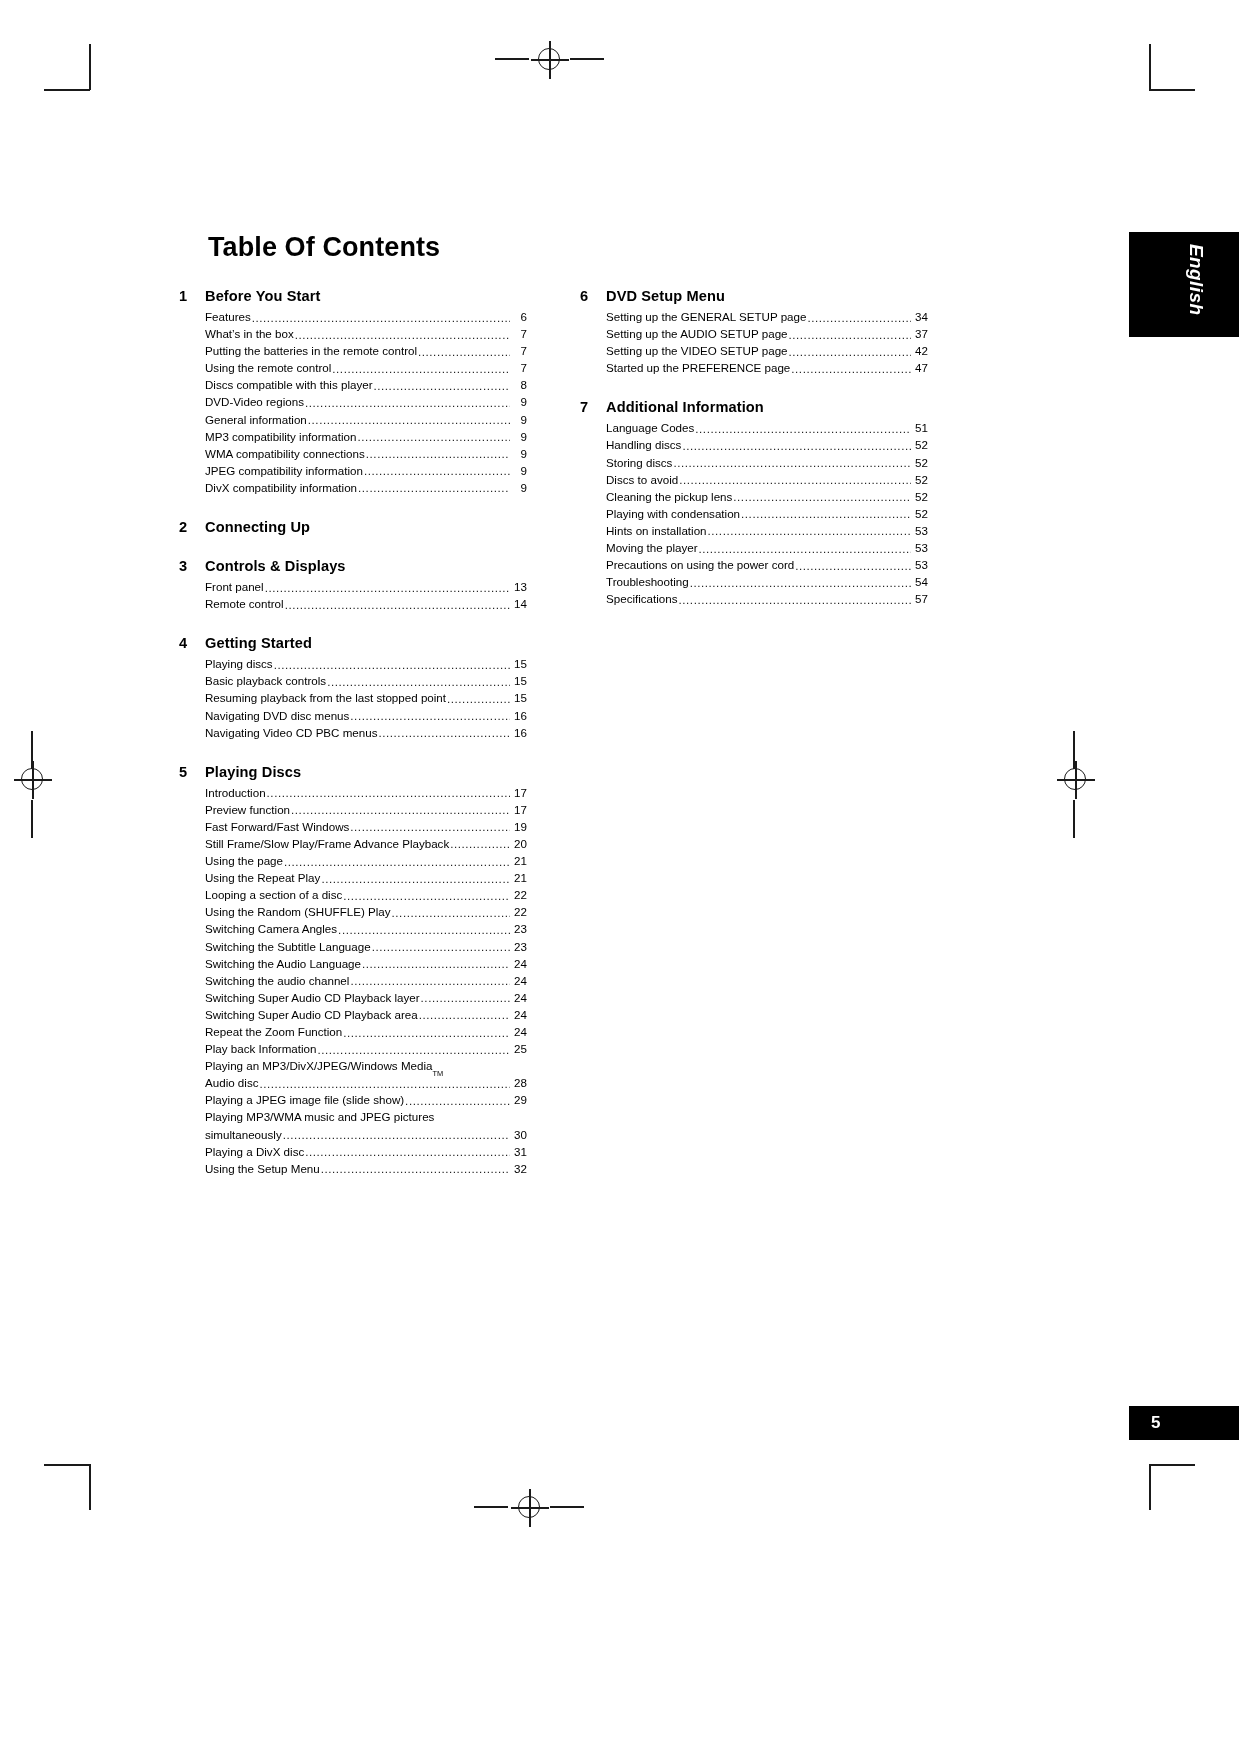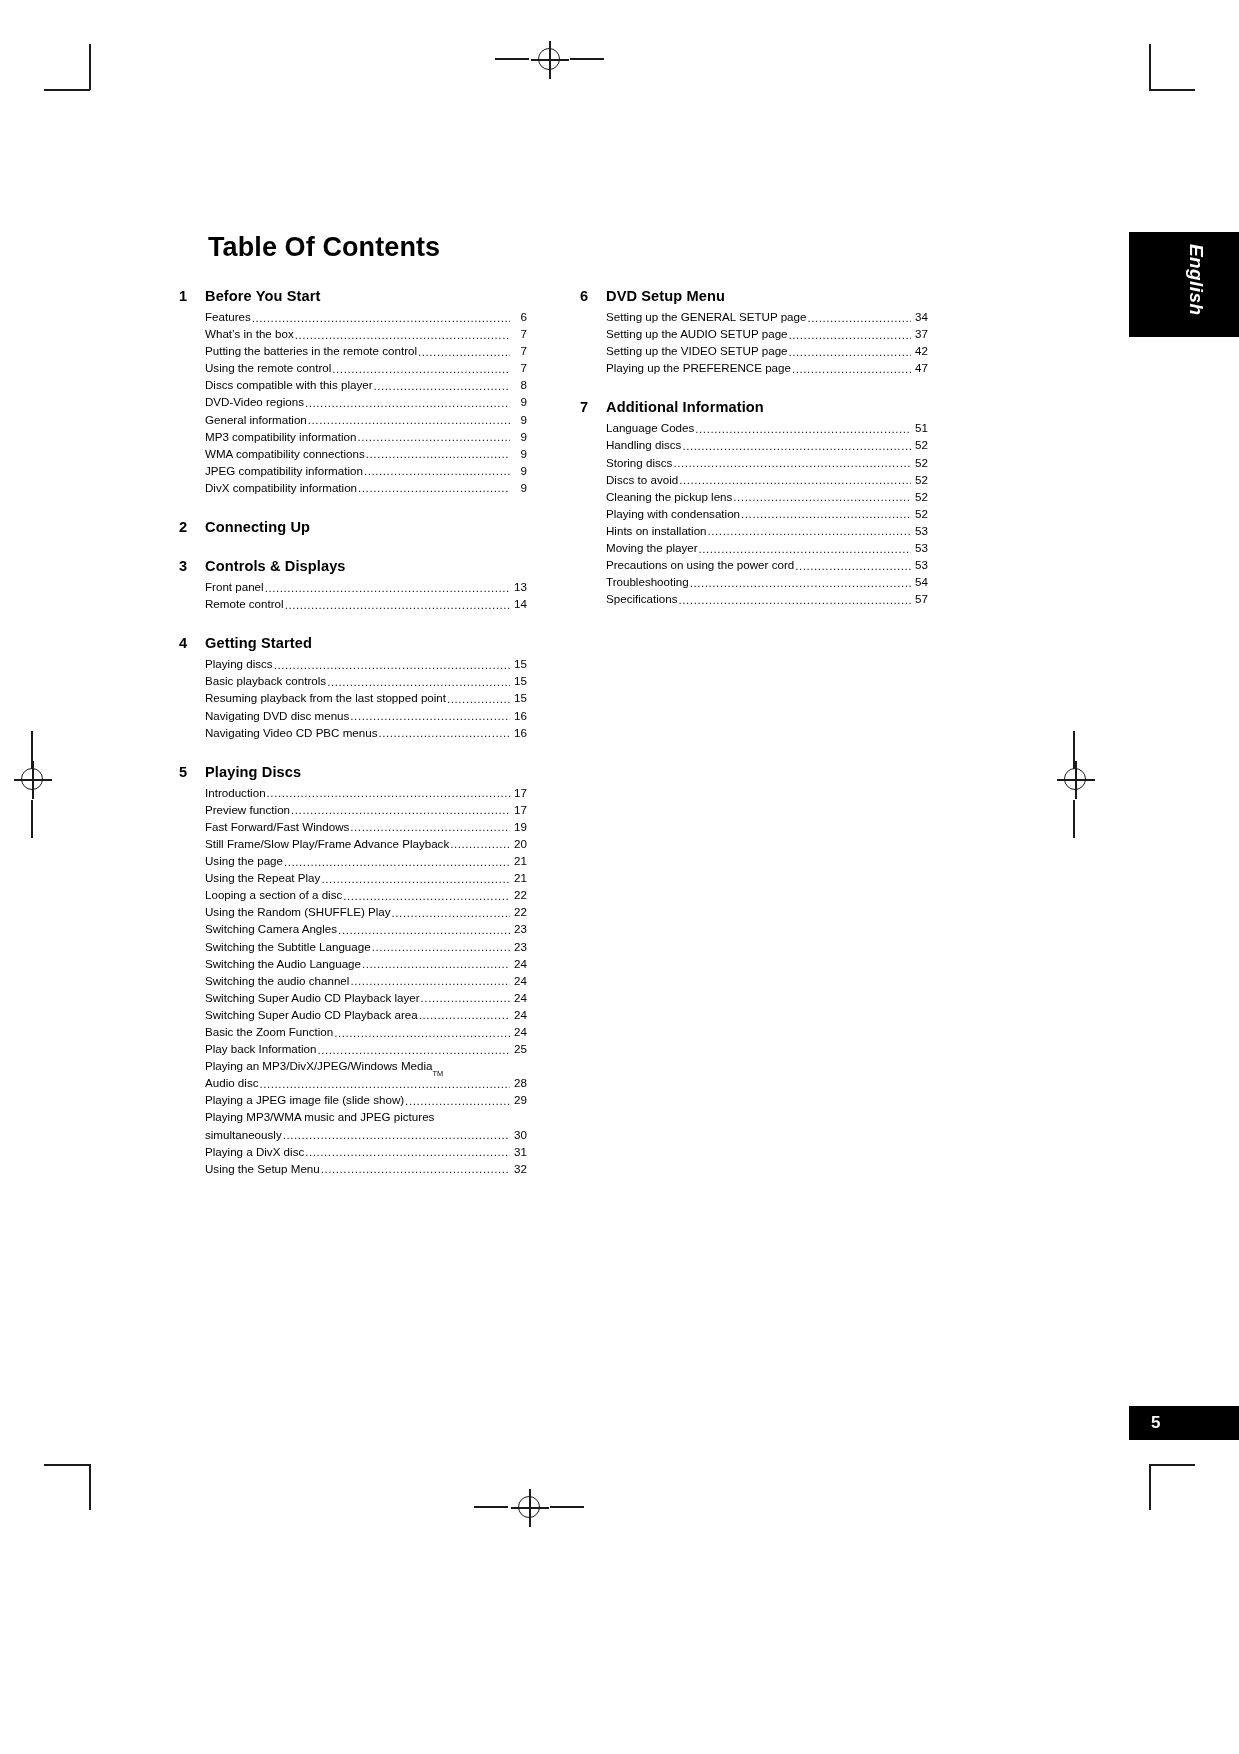--- a/index.html
+++ b/index.html
@@ -348,21 +348,21 @@
             <span class="txt">Switching Super Audio CD Playback layer</span>
             <span class="dots"></span>
             <span class="pg">24</span>
           </div>
           <div class="entry">
             <span class="txt">Switching Super Audio CD Playback area</span>
             <span class="dots"></span>
             <span class="pg">24</span>
           </div>
           <div class="entry">
-            <span class="txt">Basic the Zoom Function</span>
+            <span class="txt">Repeat the Zoom Function</span>
             <span class="dots"></span>
             <span class="pg">24</span>
           </div>
           <div class="entry">
             <span class="txt">Play back Information</span>
             <span class="dots"></span>
             <span class="pg">25</span>
           </div>
           <div class="entry nodots">
             <span class="txt">Playing an MP3/DivX/JPEG/Windows Media</span>
@@ -415,21 +415,21 @@
             <span class="txt">Setting up the AUDIO SETUP page</span>
             <span class="dots"></span>
             <span class="pg">37</span>
           </div>
           <div class="entry">
             <span class="txt">Setting up the VIDEO SETUP page</span>
             <span class="dots"></span>
             <span class="pg">42</span>
           </div>
           <div class="entry">
-            <span class="txt">Playing up the PREFERENCE page</span>
+            <span class="txt">Started up the PREFERENCE page</span>
             <span class="dots"></span>
             <span class="pg">47</span>
           </div>
         </div>
       </div>
       <div class="section">
         <div class="sec-head">
           <div class="sec-num">7</div>
           <div class="sec-title">Additional Information</div>
         </div>

